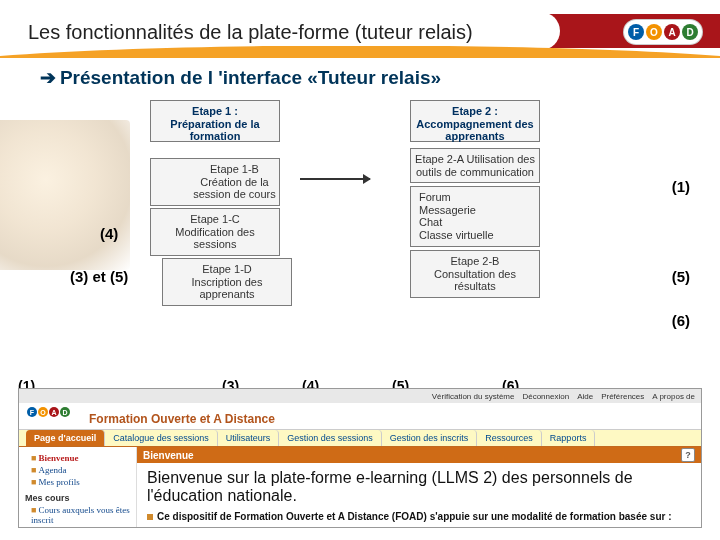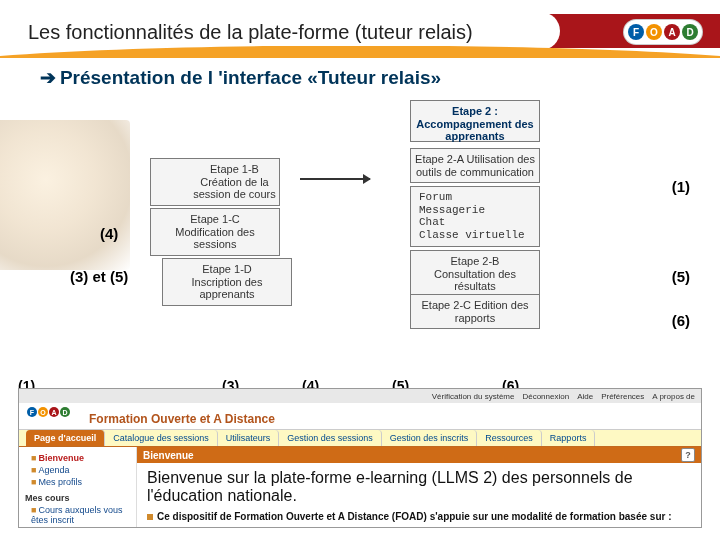--- a/index.html
+++ b/index.html
@@ -163,21 +163,21 @@
   .tab.active { background:#cf6b16; color:#fff; font-weight:bold;}
   .app-body { display:flex; height:82px; }
   .sidebar {
     width:118px; background:#fff;
     border-right:1px solid #ddd;
     padding:4px 6px;
     font-size:9px; color:#144a8c;
   }
   .sidebar b.red{ color:#b91d1d; }
   .sidebar .sec { color:#333; font-weight:bold; margin-top:6px; font-size:9px;}
-  .sidebar .item { color:#144a8c; margin:2px 0 0 6px; }
+  .sidebar .item { color:#144a8c; margin:2px 0 0 6px;font-family:Liberation Serif, serif; }
   .sidebar .bullet{ color:#d08a2d; margin-right:2px;}
   .main {
     flex:1; background:#fff; padding:0 0 0 0;
   }
   .welcome-bar{
     height:16px;
     background:#cf6b16;
     color:#fff;
     font-weight:bold;
     padding:2px 6px;
@@ -218,39 +218,40 @@
   <span class="c-d">D</span>
 </div>
 
 <div class="subtitle">
   <span class="arrow">➔</span><span>Présentation de l 'interface «Tuteur relais»</span>
 </div>
 
 <div class="bg-photo"></div>
 
 <div class="flow">
+  <div class="box head" style="left:0; top:0; height:42px; white-space:pre-line;">Etape 1 :
+Préparation de la formation</div>
   <div class="box" style="left:0; top:58px; white-space:pre-line;padding-left:41px;">Etape 1-B
 Création de la session de cours</div>
   <div class="box" style="left:0; top:108px; white-space:pre-line;">Etape 1-C
 Modification des sessions</div>
   <div class="box" style="left:12px; top:158px; white-space:pre-line;">Etape 1-D
 Inscription des apprenants</div>
 
   <div class="arrow-right" style="left:150px; top:78px;"></div>
 
   <div class="box head" style="left:260px; top:0; height:42px; white-space:pre-line;">Etape 2 :
 Accompagnement des apprenants</div>
   <div class="box" style="left:260px; top:48px;">Etape 2-A Utilisation des outils de communication</div>
-  <div class="box" style="left:260px; top:86px; text-align:left; padding-left:8px; white-space:pre-line;font-family:Liberation Mono, monospace;">Forum
+  <div class="box" style="left:260px; top:86px; text-align:left; padding-left:8px; white-space:pre-line;">Forum
 Messagerie
 Chat
 Classe virtuelle</div>
   <div class="box" style="left:260px; top:150px; white-space:pre-line;">Etape 2-B
 Consultation des résultats</div>
-  <div class="box" style="left:260px; top:194px;">Etape 2-C Edition des rapports</div>
 </div>
 
 <div class="ann" style="right:30px; top:178px;">(1)</div>
 <div class="ann" style="left:100px; top:225px;">(4)</div>
 <div class="ann" style="left:70px; top:268px;">(3) et (5)</div>
 <div class="ann" style="right:30px; top:268px;">(5)</div>
 <div class="ann" style="right:30px; top:312px;">(6)</div>
 
 <div class="bottom-ann" style="left:18px; top:378px;">(1)</div>
 <div class="bottom-ann" style="left:222px; top:378px;">(3)</div>

